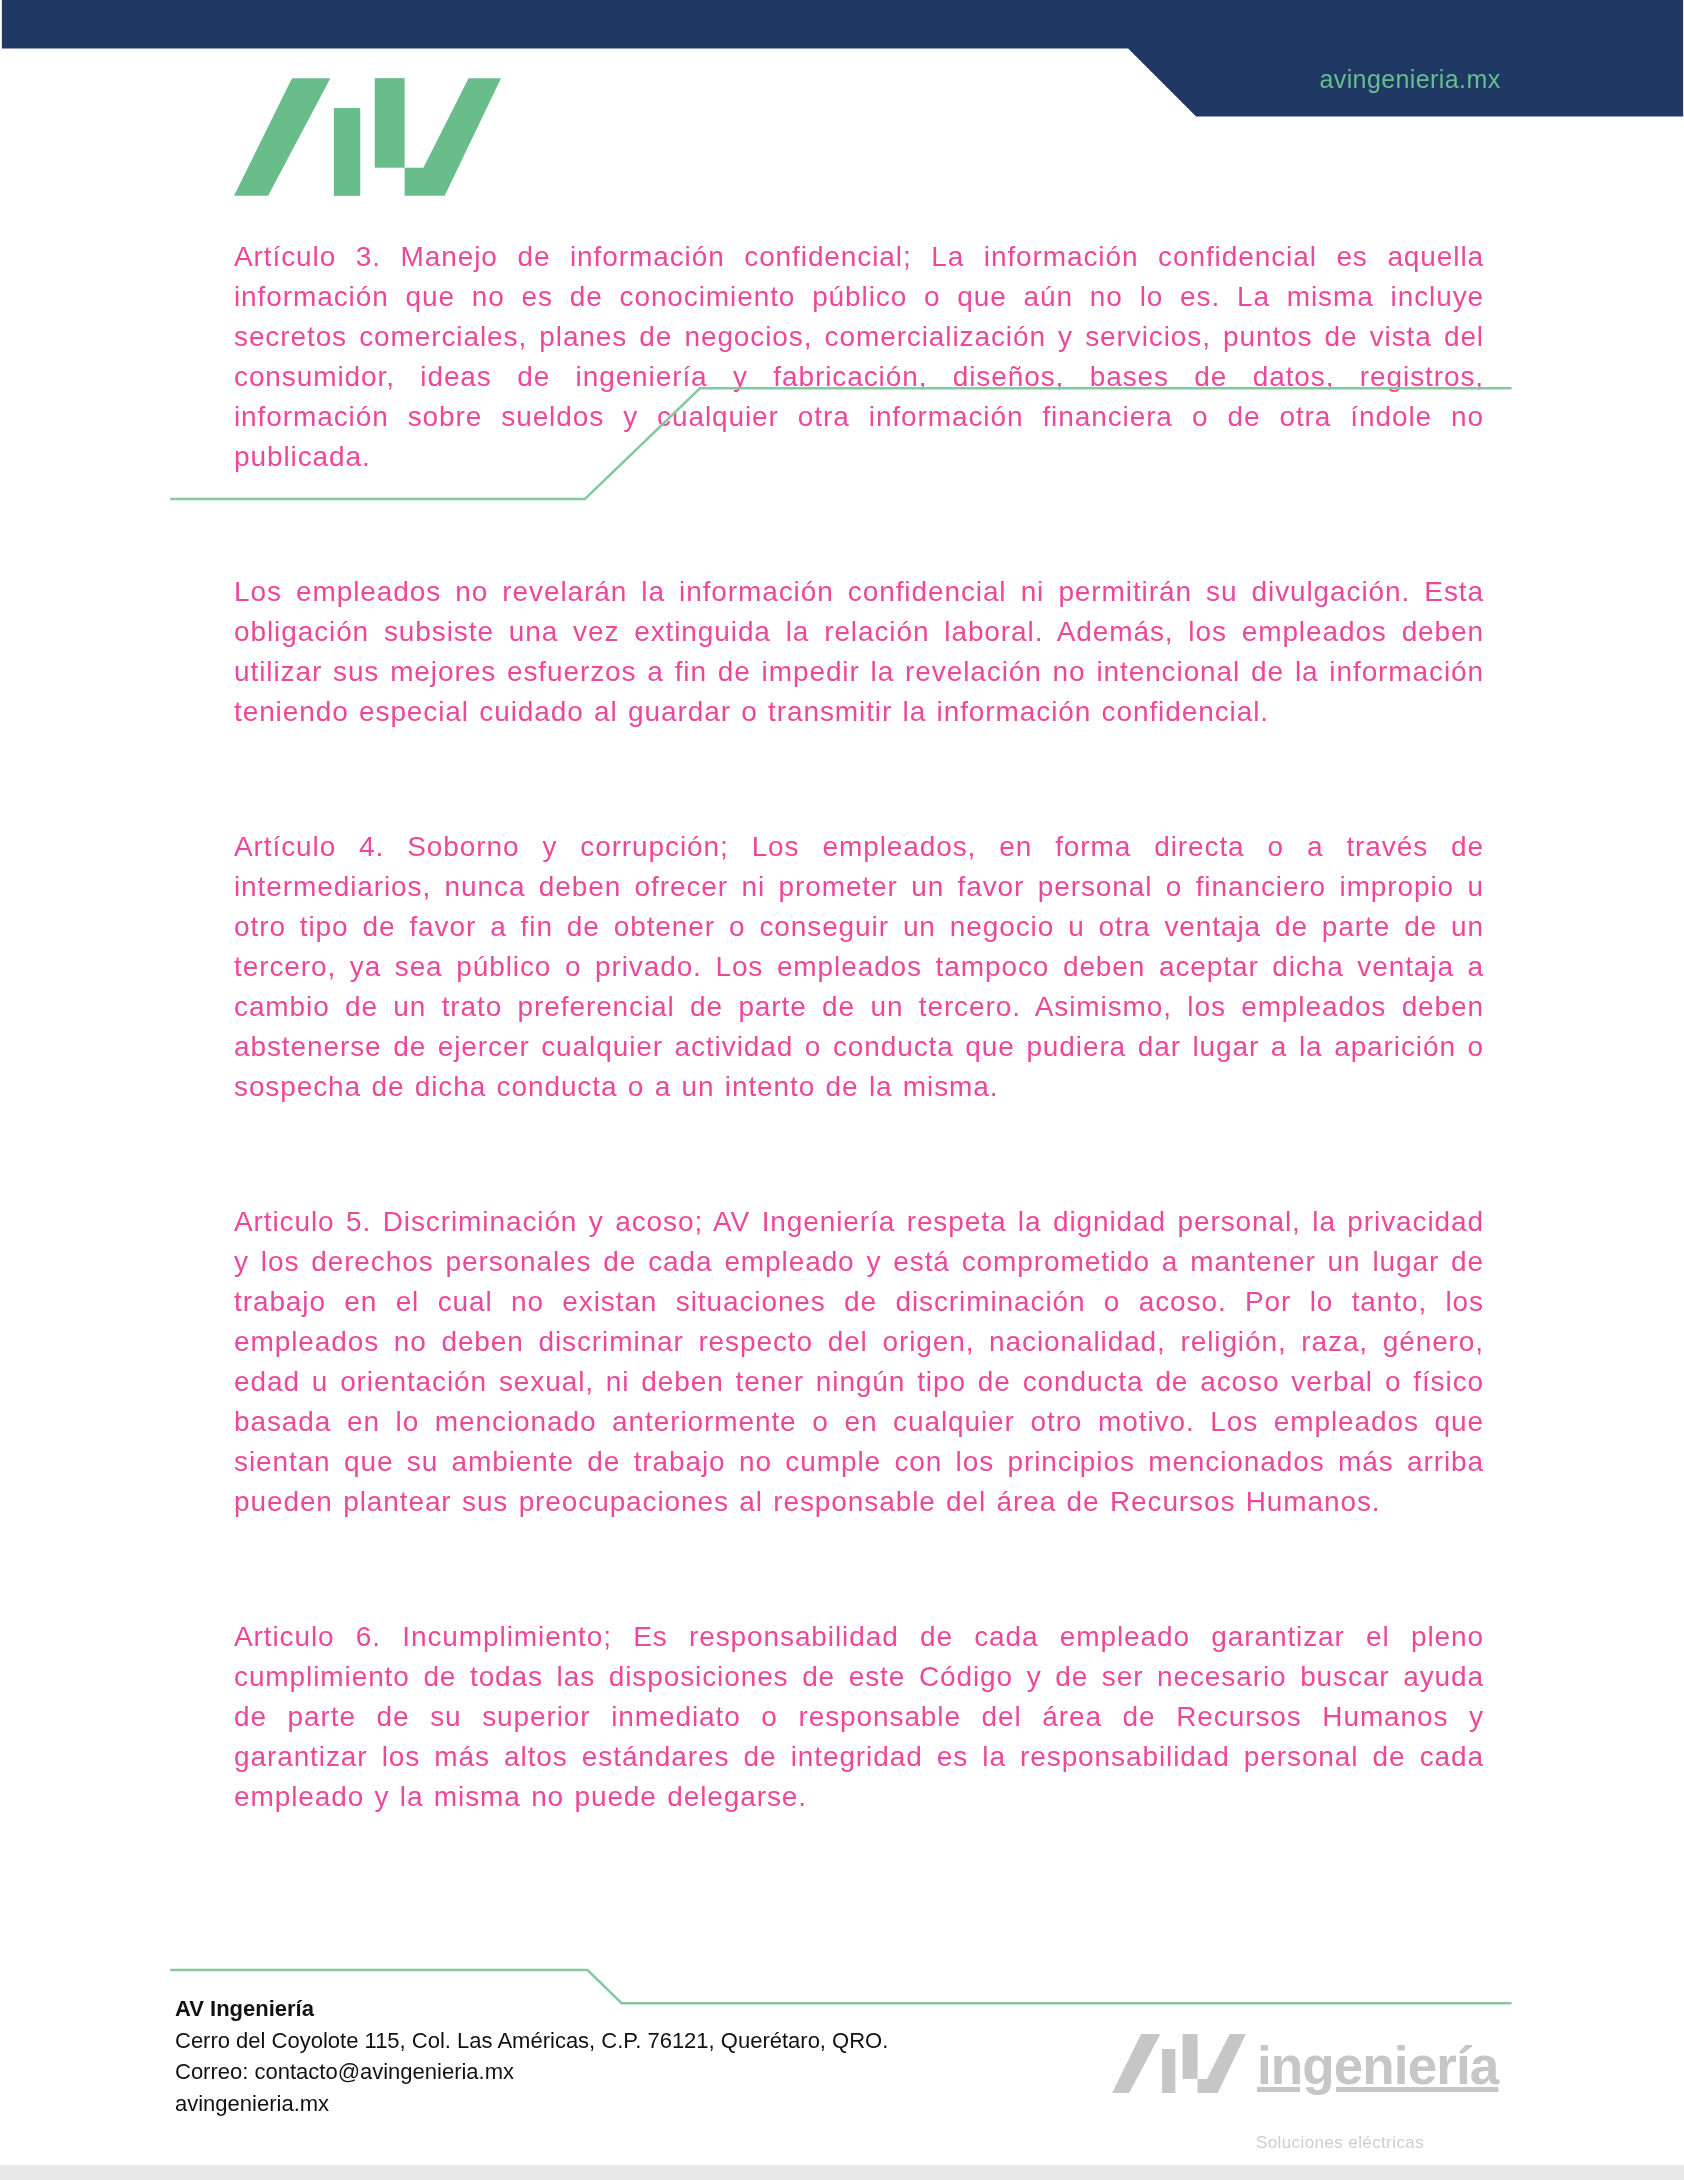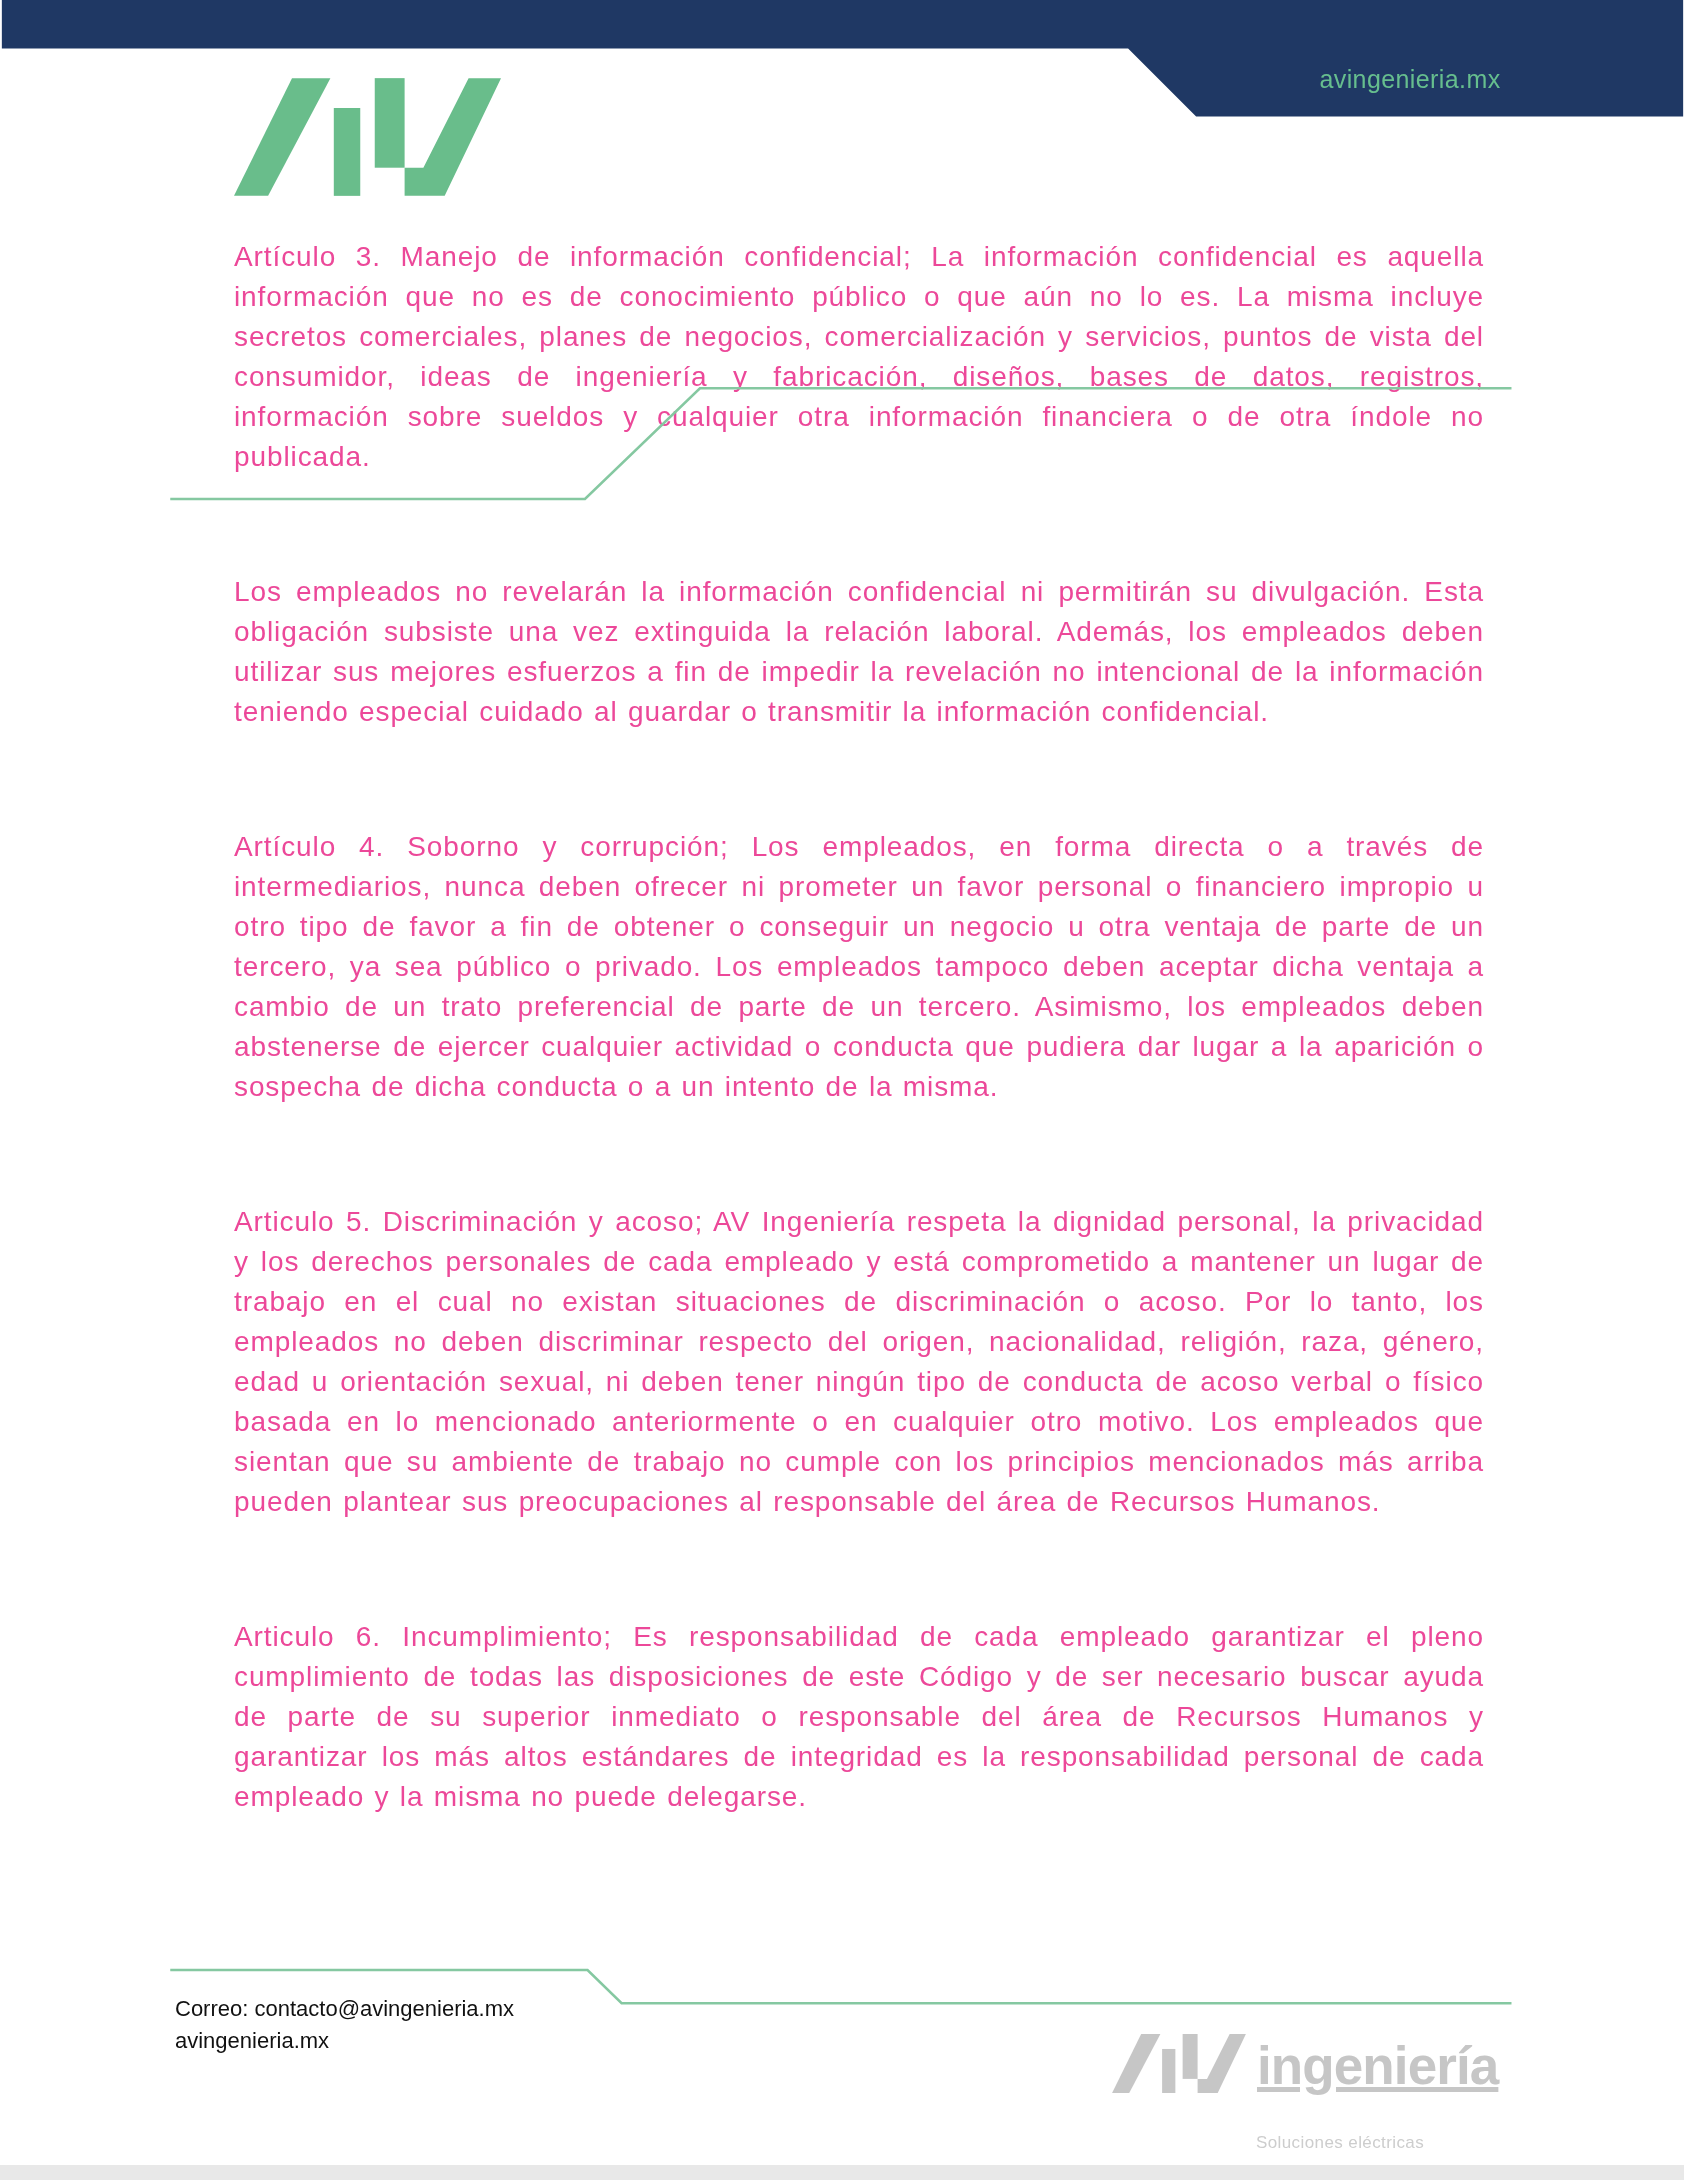--- a/index.html
+++ b/index.html
@@ -71,20 +71,22 @@
 
   <svg class="deco" style="left:166px; top:382px;" width="1354" height="124" viewBox="0 0 1590 145">
     <polyline points="5,137 492,137 627,7 1580,7" fill="none" stroke-width="3" stroke="#85C8A1"></polyline>
   </svg>
 
   <svg class="deco" style="left:166px; top:1964px;" width="1354" height="47" viewBox="0 0 1590 55">
     <polyline points="5,7 495,7 535,46 1580,46" fill="none" stroke-width="3" stroke="#85C8A1"></polyline>
   </svg>
 
   <div class="footer-text">
+    <div class="company">AV Ingeniería</div>
+    <div>Cerro del Coyolote 115, Col. Las Américas, C.P. 76121, Querétaro, QRO.</div>
     <div class="linkish">Correo: contacto@avingenieria.mx</div>
     <div class="linkish">avingenieria.mx</div>
   </div>
 
   <svg class="footer-logo" width="134" height="59" viewBox="0 0 313 138">
     <g>
       <polygon points="0,138 68,0 113,0 40,138" fill="#C6C6C6"></polygon>
       <rect x="117" y="35" width="31" height="103" fill="#C6C6C6"></rect>
       <rect x="165" y="0" width="35" height="105" fill="#C6C6C6"></rect>
       <polygon points="200,105 222,105 275,0 313,0 247,138 200,138" fill="#C6C6C6"></polygon>

